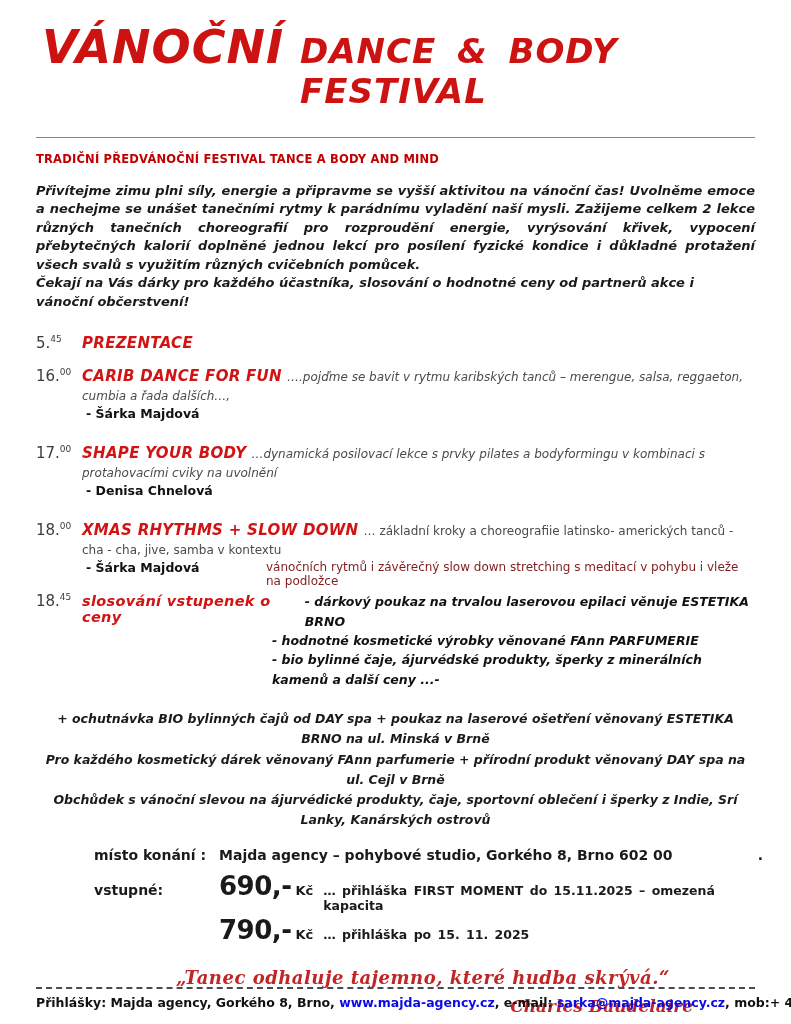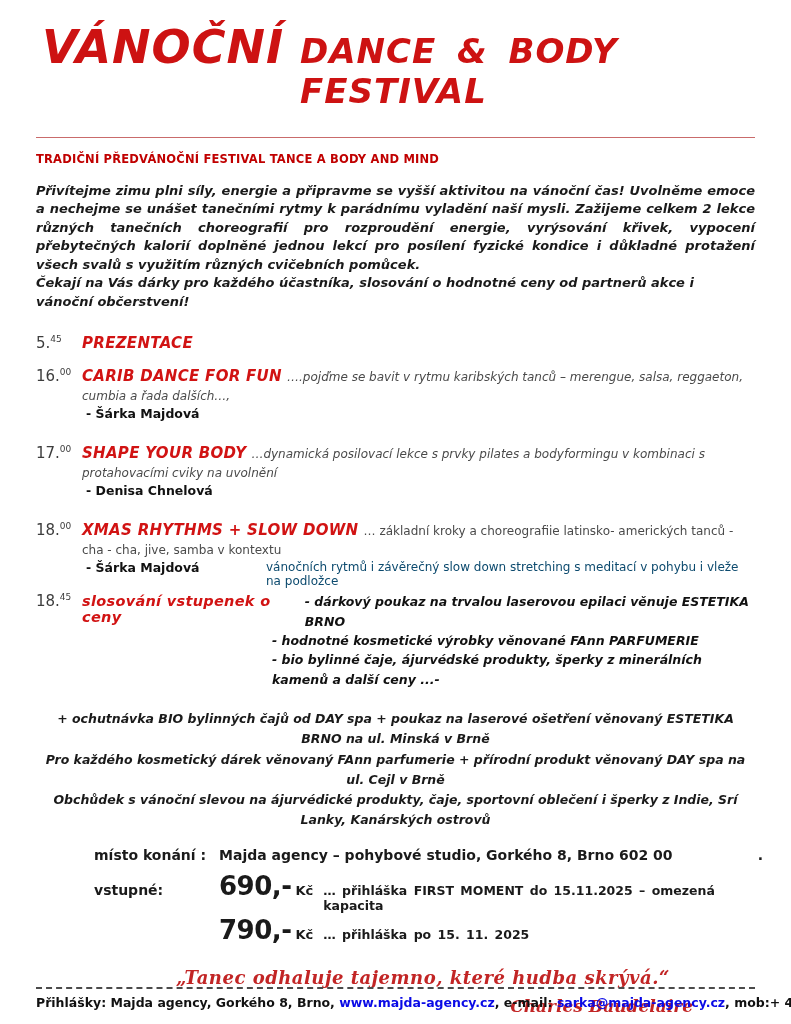--- a/index.html
+++ b/index.html
@@ -36,21 +36,21 @@
   .time-col { flex:0 0 46px; color:#3d3d3d; font-size:15px; font-weight:normal; }
   .time-col sup { font-size:9px; vertical-align:super; }
   .content-col { flex:1; }
   .ev-title { color:#d11313; font-size:15px; font-weight:bold; font-style:italic; letter-spacing:.3px; }
   .ev-title.small { font-size:14.5px; }
   .ev-desc { color:#4a4a4a; font-size:12px; font-style:italic; }
   .ev-desc.upright { font-style:normal; }
   .presenter-line { margin:2px 0 0 50px; font-size:12.5px; font-weight:bold; color:#111; }
   .xmas-line2 { display:flex; margin-left:50px; margin-top:2px; }
   .xmas-line2 .presenter { flex:0 0 180px; font-size:12.5px; font-weight:bold; color:#111; }
-  .xmas-line2 .desc2 { color:#0c4a6e; font-size:12px; }
+  .xmas-line2 .desc2 { color:#7f1d1d; font-size:12px; }
   .gap-lg { height:22px; } .gap-md { height:14px; } .gap-sm { height:4px; }
   .prize-row { display:flex; }
   .prize-indent { flex:0 0 190px; }
   .prize { font-size:12.5px; font-weight:bold; font-style:italic; line-height:1.55; color:#111; }
   .prize-first { display:flex; align-items:baseline; }
 
   
   .gifts { margin-top:20px; text-align:center; font-size:12.5px; font-weight:bold; font-style:italic; line-height:1.62; }
 
   

